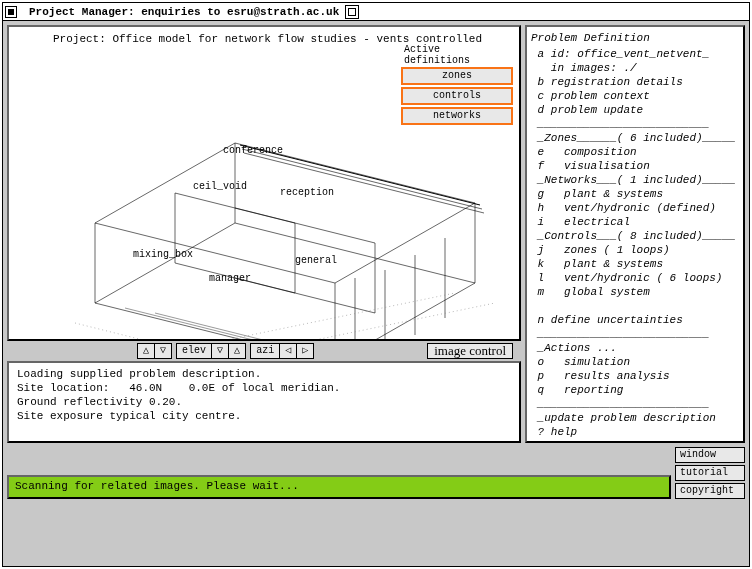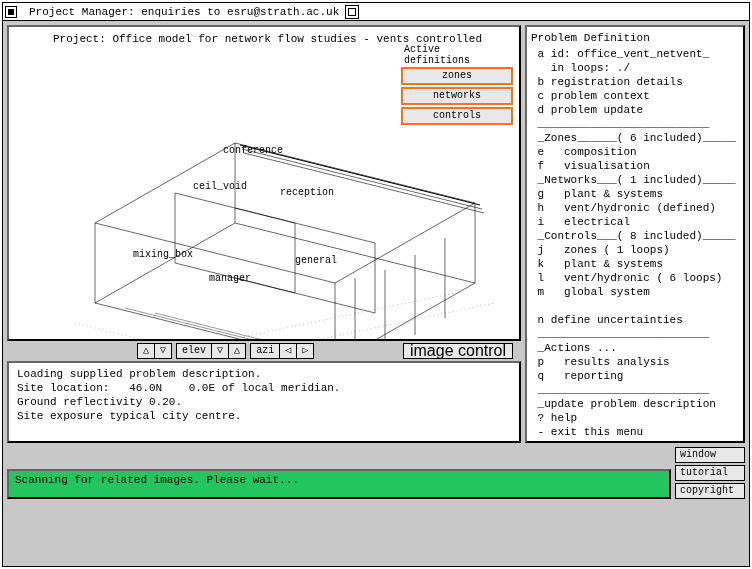--- a/index.html
+++ b/index.html
@@ -40,21 +40,21 @@
     justify-content: center;
     margin-right: 4px;
   }
   .title-block-icon::after {
     content: "";
     width: 6px;
     height: 6px;
     background: #000;
   }
   .title-text {
-    font-weight: normal;
+    font-weight: bold;
     flex: 0 0 auto;
     padding-left: 8px;
   }
   .title-right-icon {
     width: 14px;
     height: 14px;
     border: 1px solid #000;
     margin-left: 6px;
     position: relative;
   }
@@ -155,36 +155,37 @@
     font-family: inherit;
     font-size: 10px;
     padding: 1px 5px;
     line-height: 12px;
   }
   .tb-btn:last-child { border-right: none; }
   .image-ctrl-btn {
     margin-left: auto;
     border: 1px solid #000;
     background: #e8e8e8;
-    font-family: Liberation Sans, sans-serif;
-    font-size: 16px;
+    font-family: Liberation Serif, serif;
+    font-size: 13px;
     padding: 1px 6px;
     line-height: 12px;
     margin-right: 8px;
   }
   .sidebar {
     width: 220px;
     background: #fff;
     border: 2px solid #000;
     border-top-color: #666;
     border-left-color: #666;
     padding: 4px 4px;
     font-size: 11px;
     line-height: 14px;
     overflow: hidden;
+    font-style: italic;
   }
   .sidebar-title {
     font-weight: normal;
     margin-bottom: 2px;
   }
   .menu-line {
     white-space: pre;
     font-family: inherit;
     cursor: default;
   }
@@ -204,26 +205,26 @@
     white-space: pre;
     overflow: hidden;
   }
   .bottom-row {
     display: flex;
     gap: 4px;
     align-items: flex-end;
   }
   .status {
     flex: 1;
-    background: #22c55e;
+    background: #84cc16;
     border: 2px solid #000;
     border-top-color: #666;
     border-left-color: #666;
     padding: 3px 6px;
-    height: 30px;
+    height: 24px;
     font-size: 11px;
   }
   .right-btns {
     display: flex;
     flex-direction: column;
     gap: 2px;
     width: 70px;
   }
   .side-btn {
     border: 1px solid #000;
@@ -249,22 +250,22 @@
 
     <div class="upper-row">
 
       <div class="viewport-col">
         <div class="viewport">
           <div class="viewport-title">Project: Office model for network flow studies - vents controlled</div>
 
           <div class="active-def">
             <div class="active-def-header">Active definitions</div>
             <button class="def-btn">zones</button>
+            <button class="def-btn">controls</button>
             <button class="def-btn">networks</button>
-            <button class="def-btn">controls</button>
           </div>
 
           <svg class="wireframe" viewBox="0 0 480 320">
             <g stroke="#000" stroke-width="0.6" fill="none">
 
               <polygon points="60,240 300,300 440,220 200,160"></polygon>
 
               <polygon points="60,160 300,220 440,140 200,80"></polygon>
 
               <line x1="60" y1="240" x2="60" y2="160"></line>
@@ -327,41 +328,42 @@
 
         <div class="console"><span>Loading supplied problem description.</span>
 <span>Site location:   46.0N    0.0E of local meridian.</span>
 <span>Ground reflectivity 0.20.</span>
 <span>Site exposure typical city centre.</span></div>
       </div>
 
       <div class="sidebar">
         <div class="sidebar-title"> Problem Definition</div>
         <div class="menu-line"> a id: office_vent_netvent_</div>
-        <div class="menu-line">   in loops: ./</div>
+        <div class="menu-line">   in images: ./</div>
         <div class="menu-line"> b registration details</div>
         <div class="menu-line"> c problem context</div>
         <div class="menu-line"> d problem update</div>
         <div class="menu-sep"> __________________________</div>
         <div class="menu-sep"> _Zones______( 6 included)_____</div>
         <div class="menu-line"> e   composition</div>
         <div class="menu-line"> f   visualisation</div>
         <div class="menu-sep"> _Networks___( 1 included)_____</div>
         <div class="menu-line"> g   plant &amp; systems</div>
         <div class="menu-line"> h   vent/hydronic (defined)</div>
         <div class="menu-line"> i   electrical</div>
         <div class="menu-sep"> _Controls___( 8 included)_____</div>
         <div class="menu-line"> j   zones ( 1 loops)</div>
         <div class="menu-line"> k   plant &amp; systems</div>
         <div class="menu-line"> l   vent/hydronic ( 6 loops)</div>
         <div class="menu-line"> m   global system</div>
         <div class="menu-line"> </div>
         <div class="menu-line"> n define uncertainties</div>
         <div class="menu-sep"> __________________________</div>
         <div class="menu-sep"> _Actions ...</div>
+        <div class="menu-line"> o   simulation</div>
         <div class="menu-line"> p   results analysis</div>
         <div class="menu-line"> q   reporting</div>
         <div class="menu-sep"> __________________________</div>
         <div class="menu-line"> _update problem description</div>
         <div class="menu-line"> ? help</div>
         <div class="menu-line"> - exit this menu</div>
       </div>
 
     </div>
 

